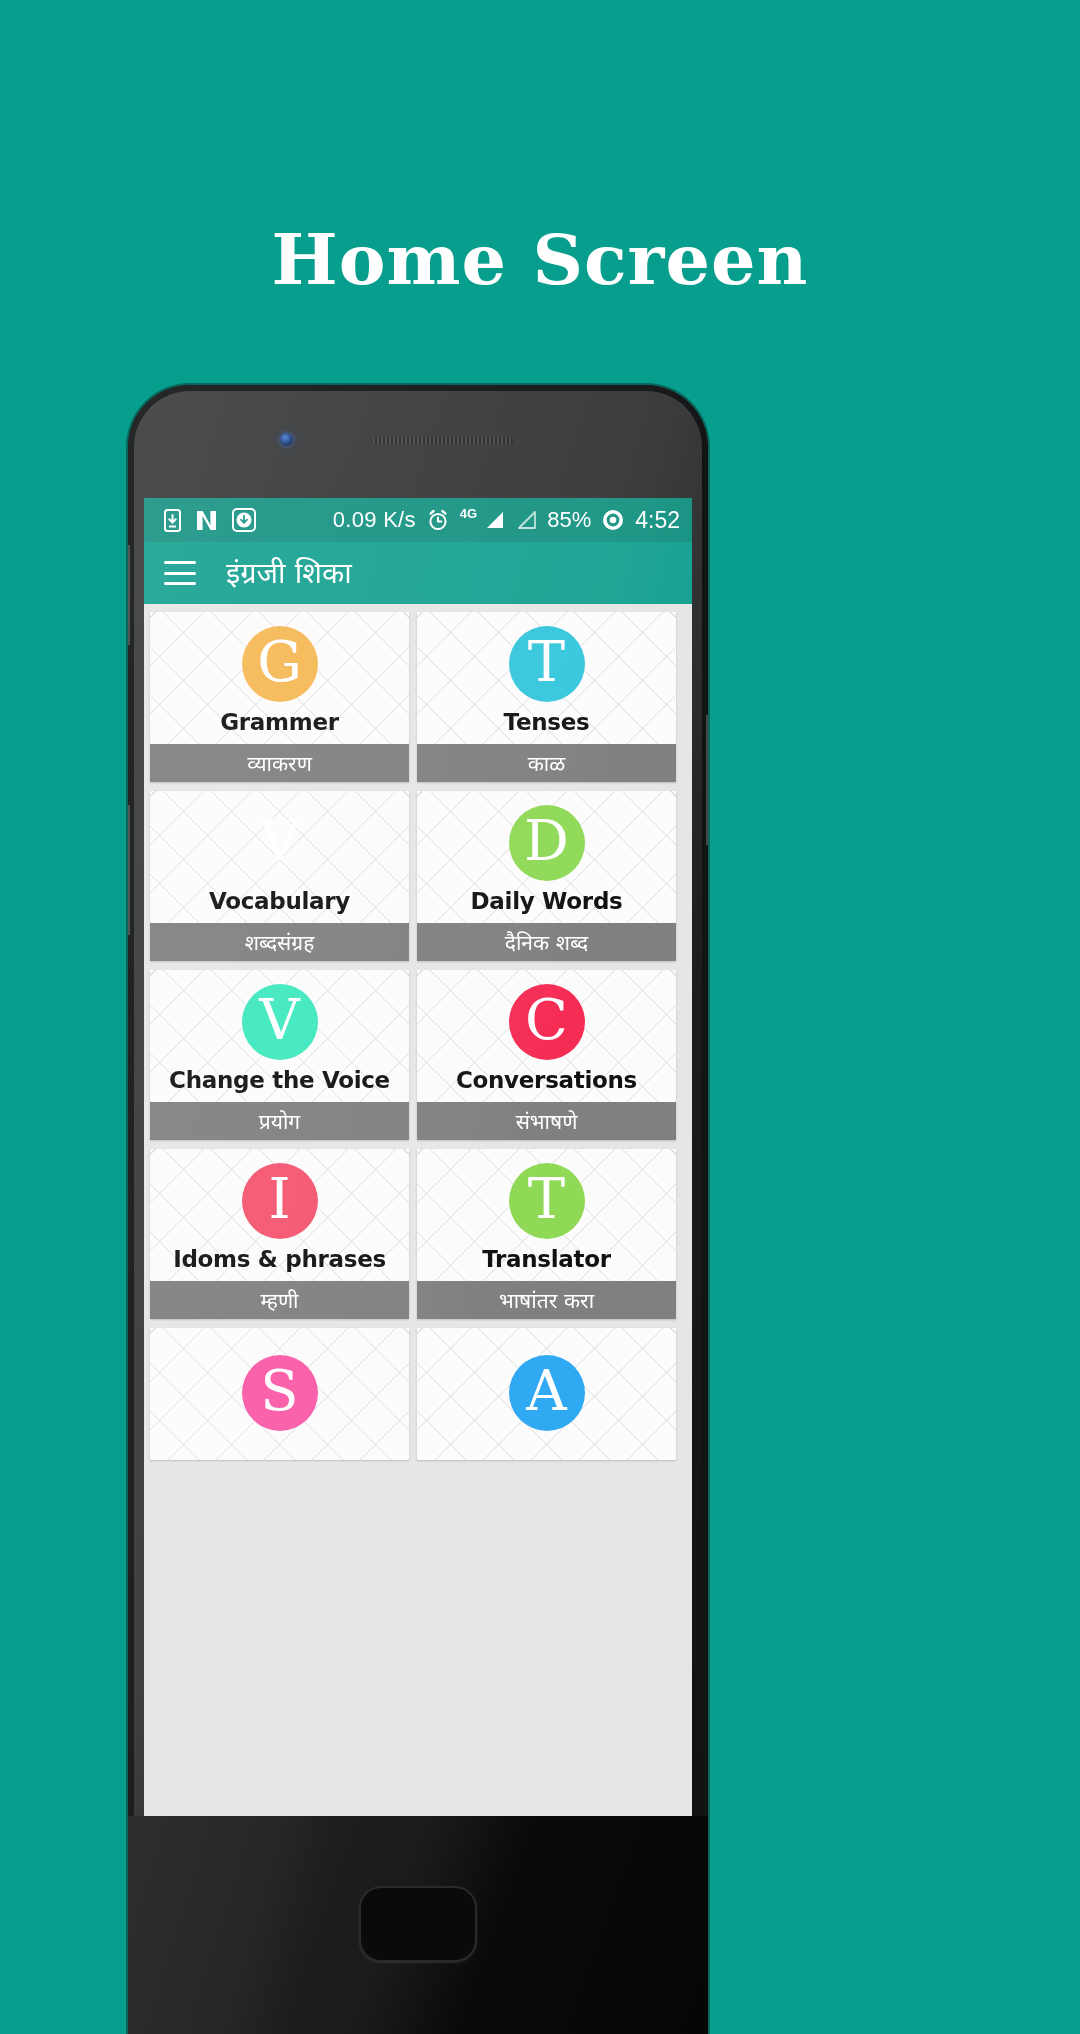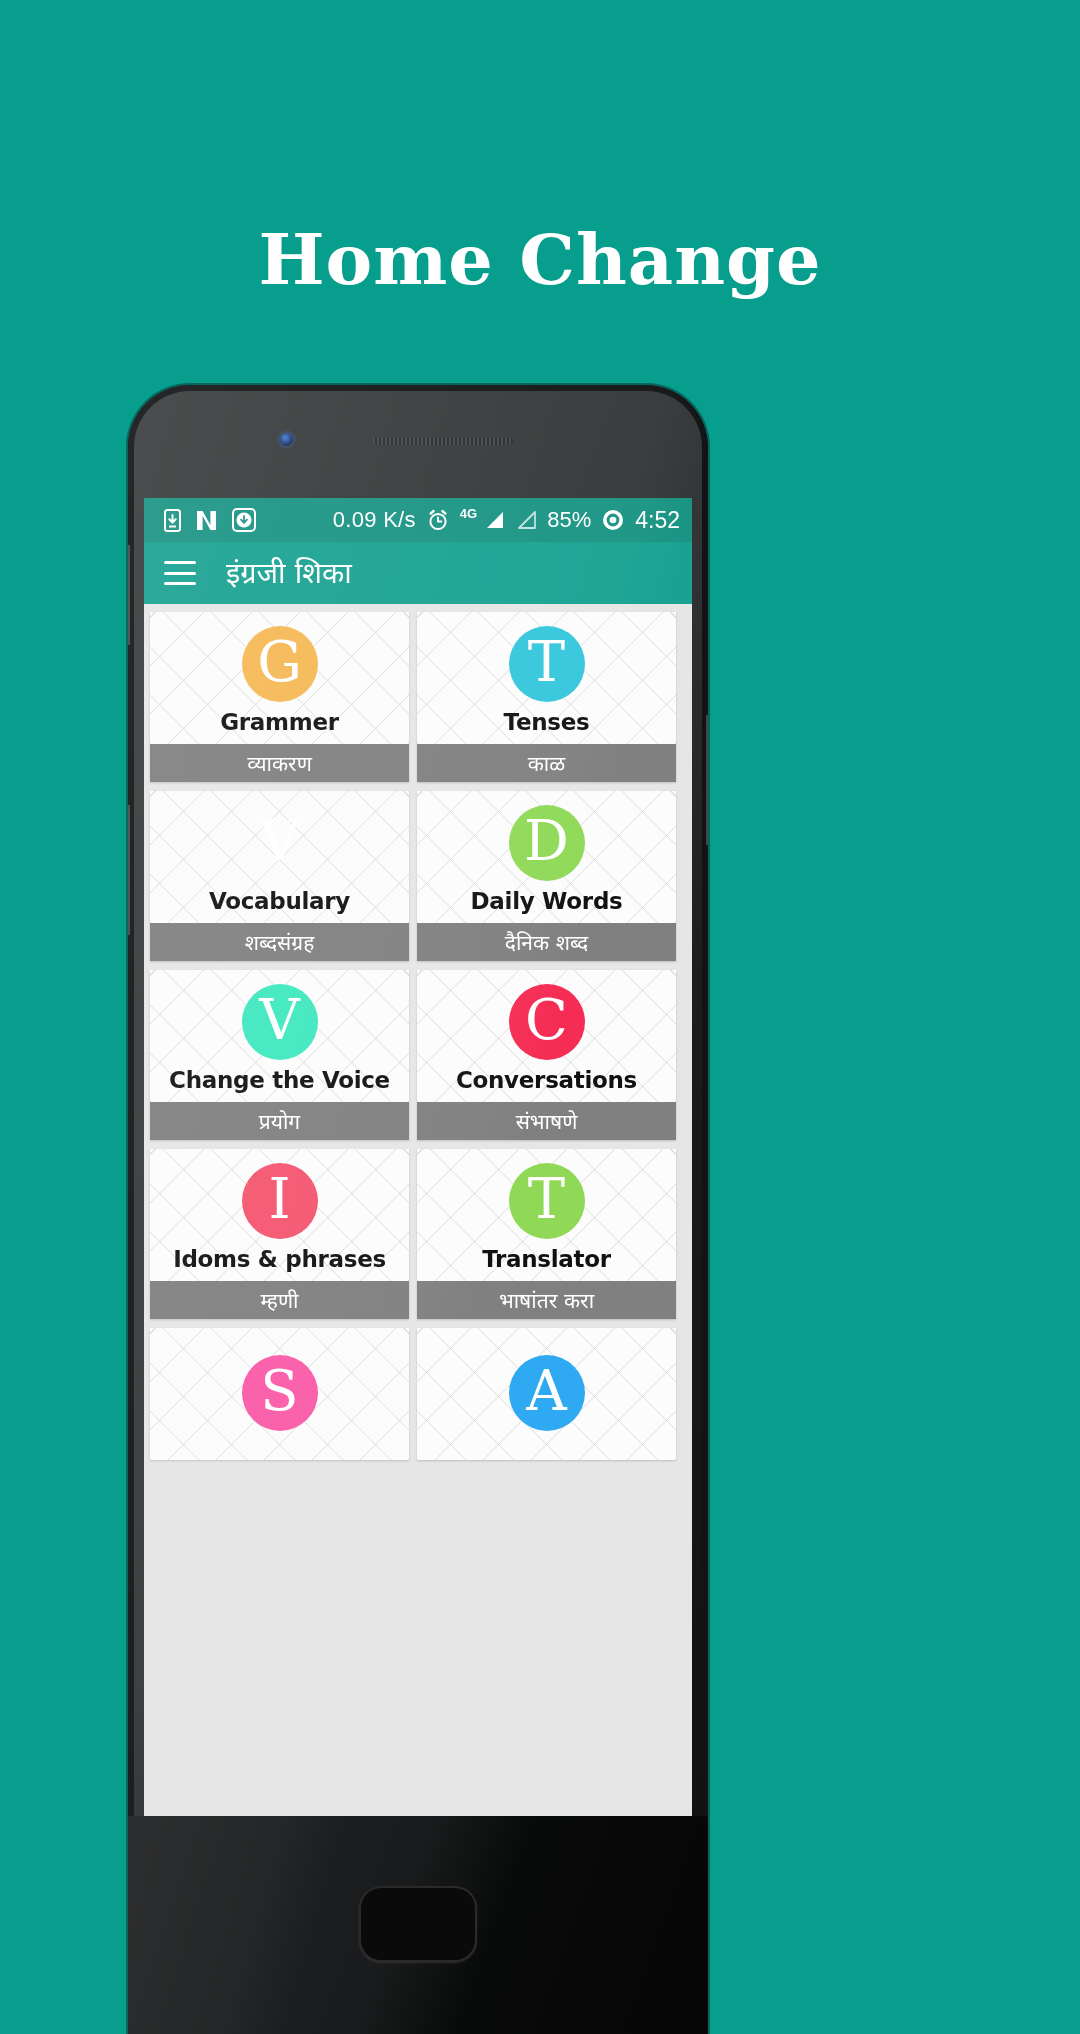--- a/index.html
+++ b/index.html
@@ -240,21 +240,21 @@
   
   .grid-card:nth-child(odd) .card-footer::after,
   .grid-card:nth-child(even) .card-footer::after {
     content: "";
     position: absolute;
   }
 </style>
 </head>
 <body>
 
-<div id="promo-title">Home Change</div>
+<div id="promo-title">Home Screen</div>
 
 <div id="phone-mockup">
 
   <div id="volume-button" class="side-btn"></div>
   <div id="power-button" class="side-btn"></div>
   <div id="right-button" class="side-btn-right"></div>
 
   <div id="phone-top-bezel">
     <div id="front-camera"></div>
     <div id="earpiece-speaker"></div>

